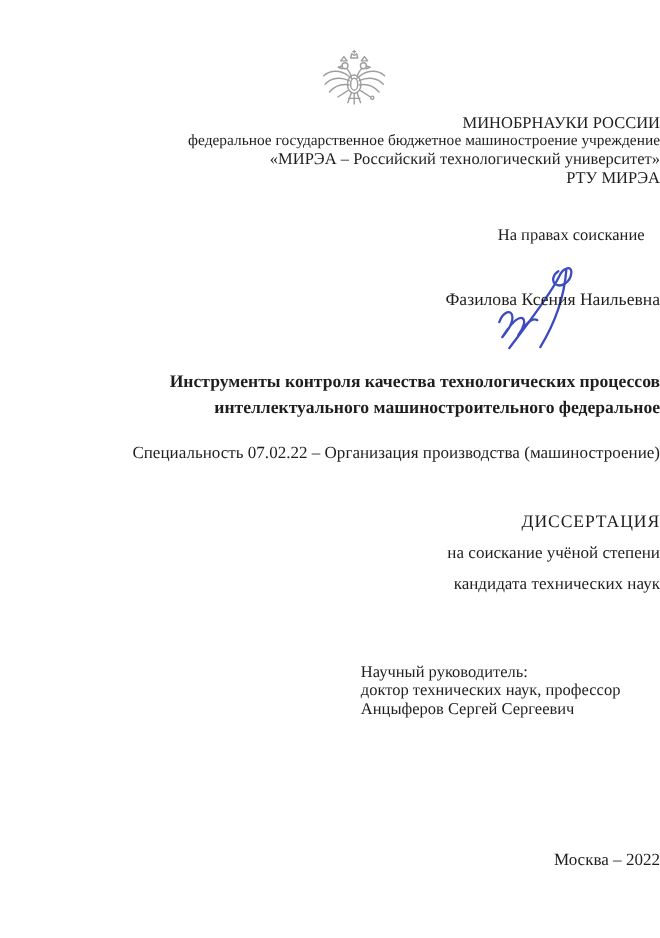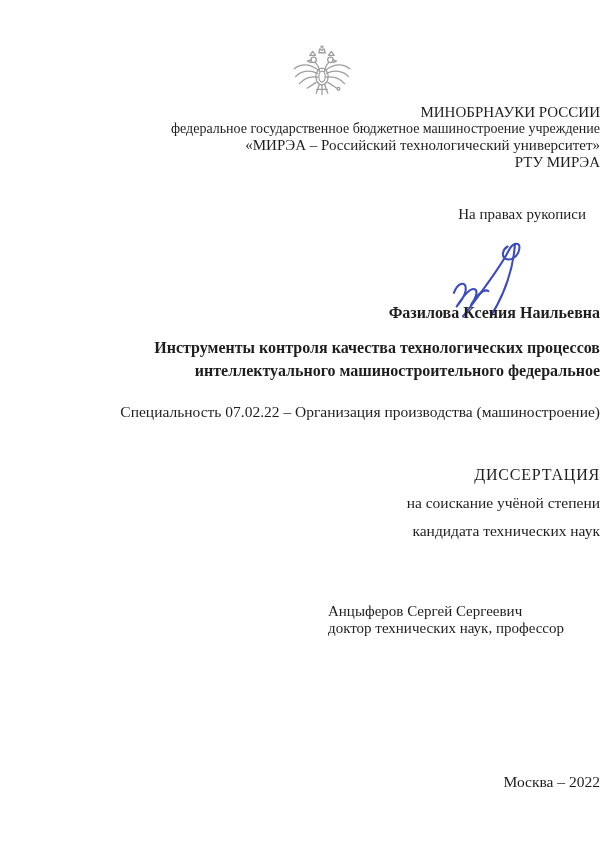--- a/index.html
+++ b/index.html
@@ -10,21 +10,21 @@
     font-family:"Liberation Serif","DejaVu Serif",serif;
     color:#1e1e1e;
     overflow:hidden;
   }
   .abs { position:absolute; }
   .centered { left:36px; width:564px; text-align:right; }
   .hdr-line  { font-size:14px; line-height:15.5px; }
   .ministry  { font-size:15px; line-height:17px; }
   .univ      { font-size:15px; line-height:17px; }
   .manuscript { font-size:15px; }
-  .author    { font-weight:bold; font-size:16px;margin-top:40px; }
+  .author    { font-weight:normal; font-size:16px; }
   .title     { font-weight:bold; font-size:16px; line-height:23px;margin-top:12px; }
   .specialty { font-size:15.5px; }
   .diss-block { font-size:15.5px; line-height:28px; }
   .diss-word  { letter-spacing:0.8px; font-size:16px; }
   .supervisor { font-size:15px; line-height:17px; text-align:left; }
   .cityyear  { font-size:15.5px; }
   svg { display:block; }
 </style>
 </head>
 <body>
@@ -70,21 +70,21 @@
     </svg>
   </div>
 
   <div class="abs centered" style="top:104px;">
     <div class="ministry">МИНОБРНАУКИ РОССИИ</div>
     <div class="hdr-line">федеральное государственное бюджетное машиностроение учреждение</div>
     <div class="univ">«МИРЭА – Российский технологический университет»</div>
     <div class="univ">РТУ МИРЭА</div>
   </div>
 
-  <div class="abs manuscript" style="top:206px; right:14px;">На правах рукописи</div>
+  <div class="abs manuscript" style="top:206px; right:14px;">На правах соискание</div>
 
   <div class="abs" style="left:443px; top:229px; width:100px; height:95px;">
     <svg viewBox="0 0 110 100" width="100" height="95" aria-hidden="true">
       <g fill="none" stroke="#3c4bbf" stroke-width="2.3" stroke-linecap="round" stroke-linejoin="round">
         <path d="M12 68 C16 57 24 55 25 62 C26 68 21 76 15 83 C22 72 30 62 35 64 C39 66 36 74 31 81 C38 70 45 63 50 66"></path>
         <path d="M22 94 C40 70 62 42 72 22 C76 13 85 11 84 19 C83 28 74 34 68 30 C64 27 66 20 71 17"></path>
         <path d="M79 16 C77 42 67 70 53 93"></path>
       </g>
     </svg>
   </div>
@@ -98,19 +98,20 @@
 
   <div class="abs centered specialty" style="top:403px;">Специальность 07.02.22 – Организация производства (машиностроение)</div>
 
   <div class="abs centered diss-block" style="top:461px;">
     <div class="diss-word">ДИССЕРТАЦИЯ</div>
     <div>на соискание учёной степени</div>
     <div>кандидата технических наук</div>
   </div>
 
   <div class="abs supervisor" style="left:328px; top:603px;">
+    <div>Научный руководитель:</div>
+    <div>доктор технических наук, профессор</div>
     <div>Анцыферов Сергей Сергеевич</div>
-    <div>доктор технических наук, профессор</div>
   </div>
 
   <div class="abs centered cityyear" style="top:773px;">Москва – 2022</div>
 
 </div>
 
 </body></html>

